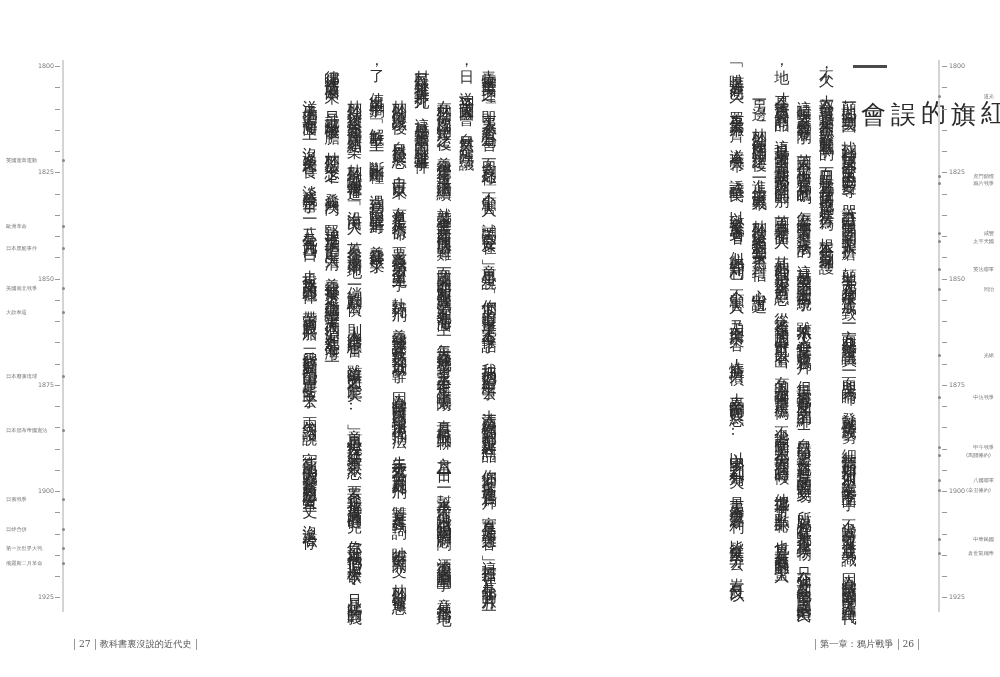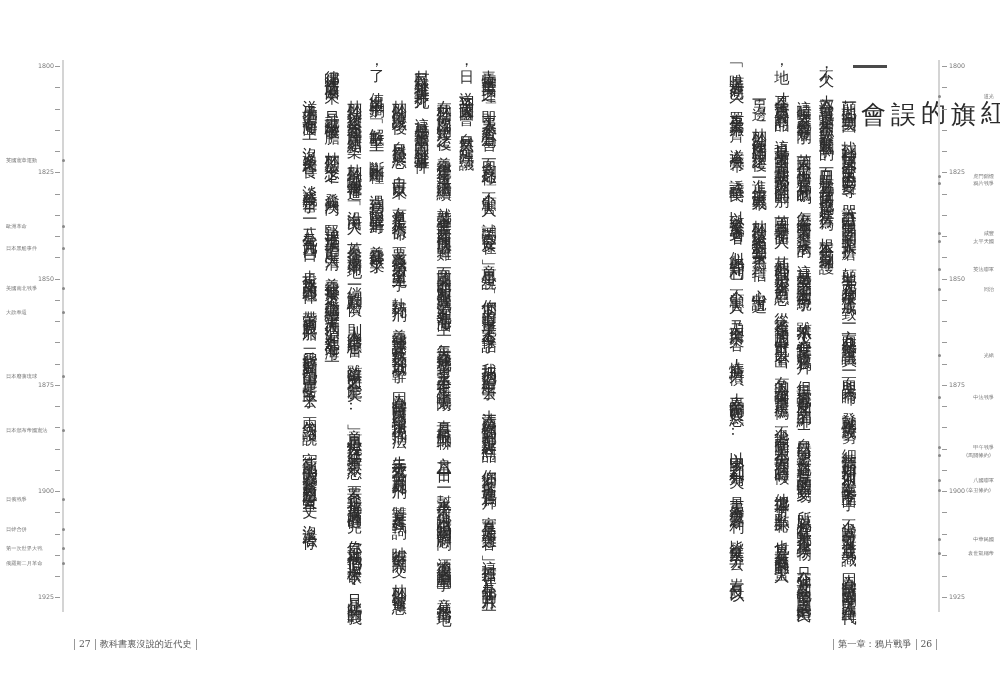--- a/index.html
+++ b/index.html
@@ -44,21 +44,21 @@
 
   .timeline-left { left: 0; width: 66px; }
   .timeline-left .tl-axis { left: 62px; }
   .timeline-right { left: 934px; width: 66px; }
   .timeline-right .tl-axis { left: 4px; }
 
   
   .footer { position: absolute; top: 638px; font-size: 9.2px; color: #555; white-space: nowrap; height: 12px; line-height: 12px; }
   .footer .sep { display: inline-block; width: 1px; height: 11px; background: #999; vertical-align: middle; margin: 0 4px; }
   .footer-left { left: 70px; }
-  .footer-right { left: 829px; }
+  .footer-right { left: 811px; }
 </style>
 </head>
 <body>
 
 <div class="page page-left"></div>
 
 <div class="timeline timeline-left">
   <div class="tl-axis"></div>
   <div id="tl-left-content">
       <div class="tl-tick" style="top: 6px; left: 55px;"></div>

